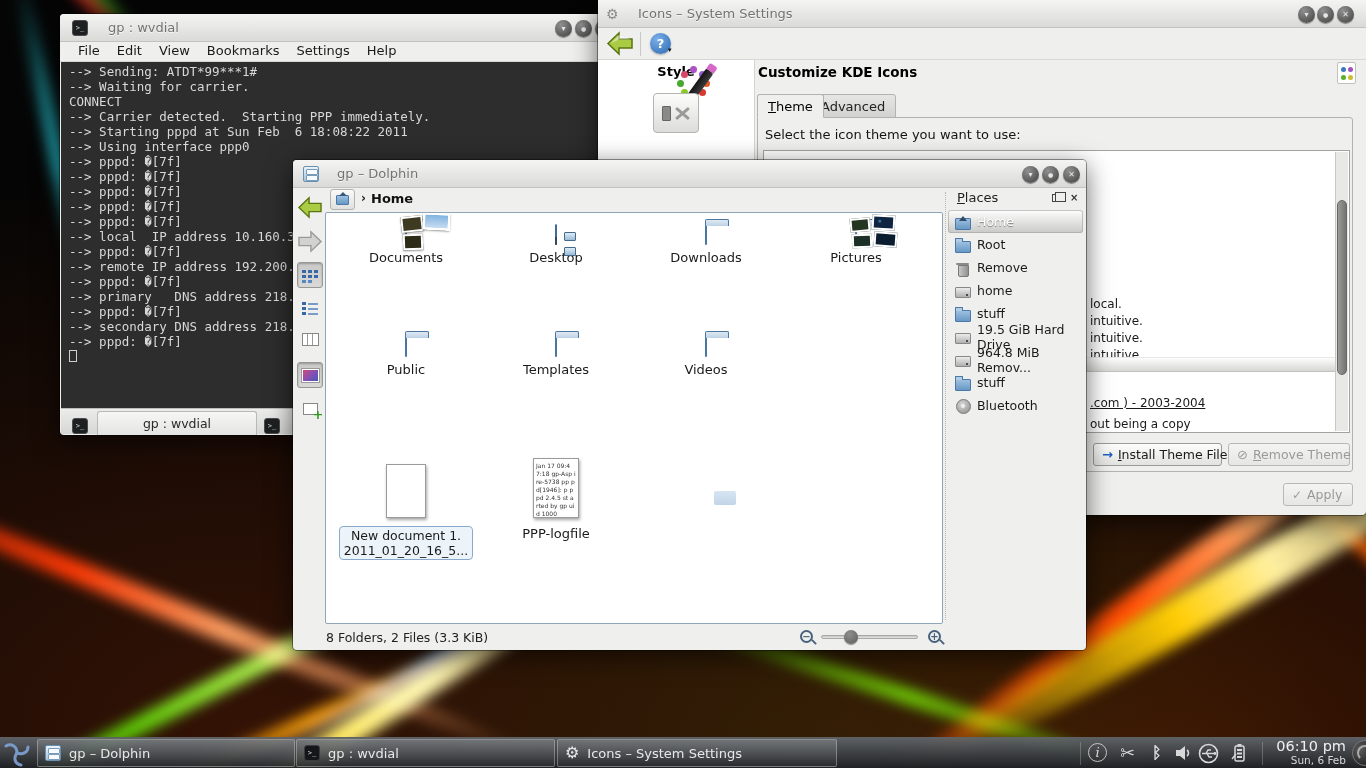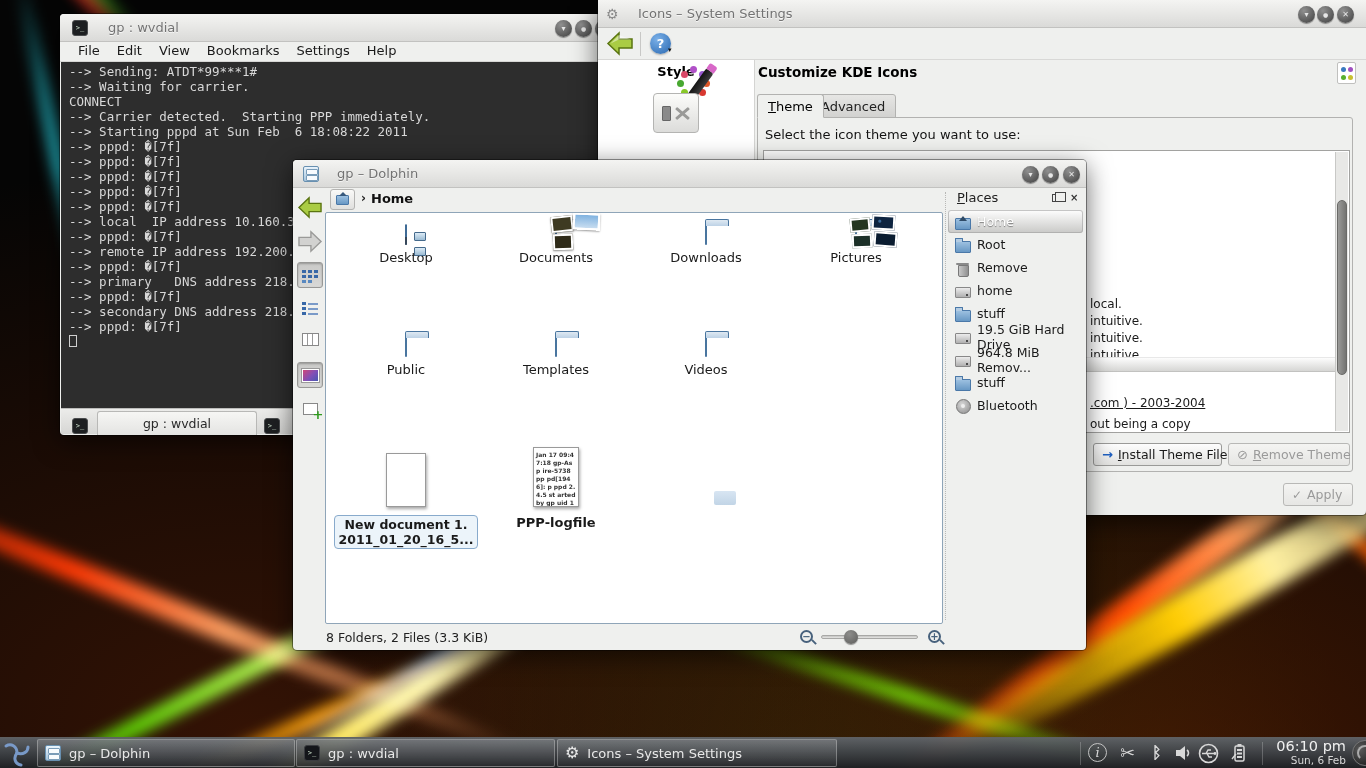--- a/index.html
+++ b/index.html
@@ -208,21 +208,21 @@
   .t-folder-photos .th.b { display:block; left:17px; top:-12px; width:27px; height:17px;
            background:linear-gradient(#7fb2e0,#c8ddf0); border:2px solid #fff; box-shadow:0 1px 2px rgba(0,0,0,.4); transform:rotate(3deg); }
   .t-folder-photos .th.c { display:block; left:-3px; top:9px; width:20px; height:16px; background:#2e2a18;
            border:2px solid #fff; box-shadow:0 1px 2px rgba(0,0,0,.4); transform:rotate(-2deg); }
   .t-folder-gallery .th.a { display:block; left:-6px; top:-7px; width:20px; height:14px; background:#243620; border:2px solid #fff; transform:rotate(-5deg); }
   .t-folder-gallery .th.b { display:block; left:16px; top:-10px; width:23px; height:15px;
            background:radial-gradient(circle at 30% 40%, #3a6a9a 1px, transparent 2px), #0e2440; border:2px solid #fff; transform:rotate(3deg); }
   .t-folder-gallery .th.c { display:block; left:-4px; top:9px; width:20px; height:14px; background:#1c3028; border:2px solid #fff; transform:rotate(-2deg); }
   .t-folder-gallery .th.d { display:block; left:18px; top:7px; width:23px; height:15px; background:#0a1c30; border:2px solid #fff; transform:rotate(4deg); }
 
-  .file-item { position:absolute; width:150px; text-align:center; top:234px;font-weight:bold; }
+  .file-item { position:absolute; width:150px; text-align:center; top:245px; }
   .f1 { left:5px; } .f2 { left:155px; }
   .page { width:40px; height:54px; background:#fff; border:1px solid #9a9a9a; margin:6px auto 0;
           box-shadow:1px 2px 3px rgba(0,0,0,.35); }
   .page.preview { width:46px; height:60px; margin-top:0; overflow:hidden; text-align:left; }
   .preview-text { font-size:6px; line-height:8px; color:#333; padding:3px 2px; word-break:break-all;
                   font-family:"DejaVu Sans",sans-serif; }
   .sel-label { display:inline-block; margin-top:8px; padding:1px 4px; background:rgba(235,243,250,.95);
                border:1px solid #88aacc; border-radius:4px; font-size:12.5px; line-height:15px; color:#1a1a1a; }
   .plain-label { display:block; margin-top:8px; font-size:13px; color:#1a1a1a; }
   .drag-ghost { position:absolute; left:388px; top:278px; width:22px; height:14px; border-radius:2px;
@@ -333,20 +333,21 @@
         <span class="mitem">Settings</span>
         <span class="mitem">Help</span>
       </div>
     <div class="term">
       <div>
           <div class="tline">--&gt; Sending: ATDT*99***1#</div>
           <div class="tline">--&gt; Waiting for carrier.</div>
           <div class="tline">CONNECT</div>
           <div class="tline">--&gt; Carrier detected.  Starting PPP immediately.</div>
           <div class="tline">--&gt; Starting pppd at Sun Feb  6 18:08:22 2011</div>
+          <div class="tline">--&gt; Using interface ppp0</div>
           <div class="tline">--&gt; pppd: �[7f]</div>
           <div class="tline">--&gt; pppd: �[7f]</div>
           <div class="tline">--&gt; pppd: �[7f]</div>
           <div class="tline">--&gt; pppd: �[7f]</div>
           <div class="tline">--&gt; pppd: �[7f]</div>
           <div class="tline">--&gt; local  IP address 10.160.35.</div>
           <div class="tline">--&gt; pppd: �[7f]</div>
           <div class="tline">--&gt; remote IP address 192.200.1.</div>
           <div class="tline">--&gt; pppd: �[7f]</div>
           <div class="tline">--&gt; primary   DNS address 218.24</div>
@@ -476,31 +477,31 @@
         </span>
       <span class="vbtn" style="top:206px;">
           <span class="iv-split">
             <span>+</span>
           </span>
         </span>
     </div>
 
     <div class="dview">
       <div class="dgrid">
+          <div class="grid-item t-folder-photos">
+    <span class="ficon">
+      <span class="th a"></span><span class="th b"></span><span class="th c"></span>
+    </span>
+    <span class="glabel">Documents</span>
+  </div>
           <div class="grid-item t-desktop">
     <span class="ficon">
       <span class="th a"></span><span class="th b"></span><span class="th c"></span>
     </span>
     <span class="glabel">Desktop</span>
-  </div>
-          <div class="grid-item t-folder-photos">
-    <span class="ficon">
-      <span class="th a"></span><span class="th b"></span><span class="th c"></span>
-    </span>
-    <span class="glabel">Documents</span>
   </div>
           <div class="grid-item t-folder">
     <span class="ficon">
       
     </span>
     <span class="glabel">Downloads</span>
   </div>
           <div class="grid-item t-folder-gallery">
     <span class="ficon">
       <span class="th a"></span><span class="th b"></span><span class="th c"></span><span class="th d"></span>

